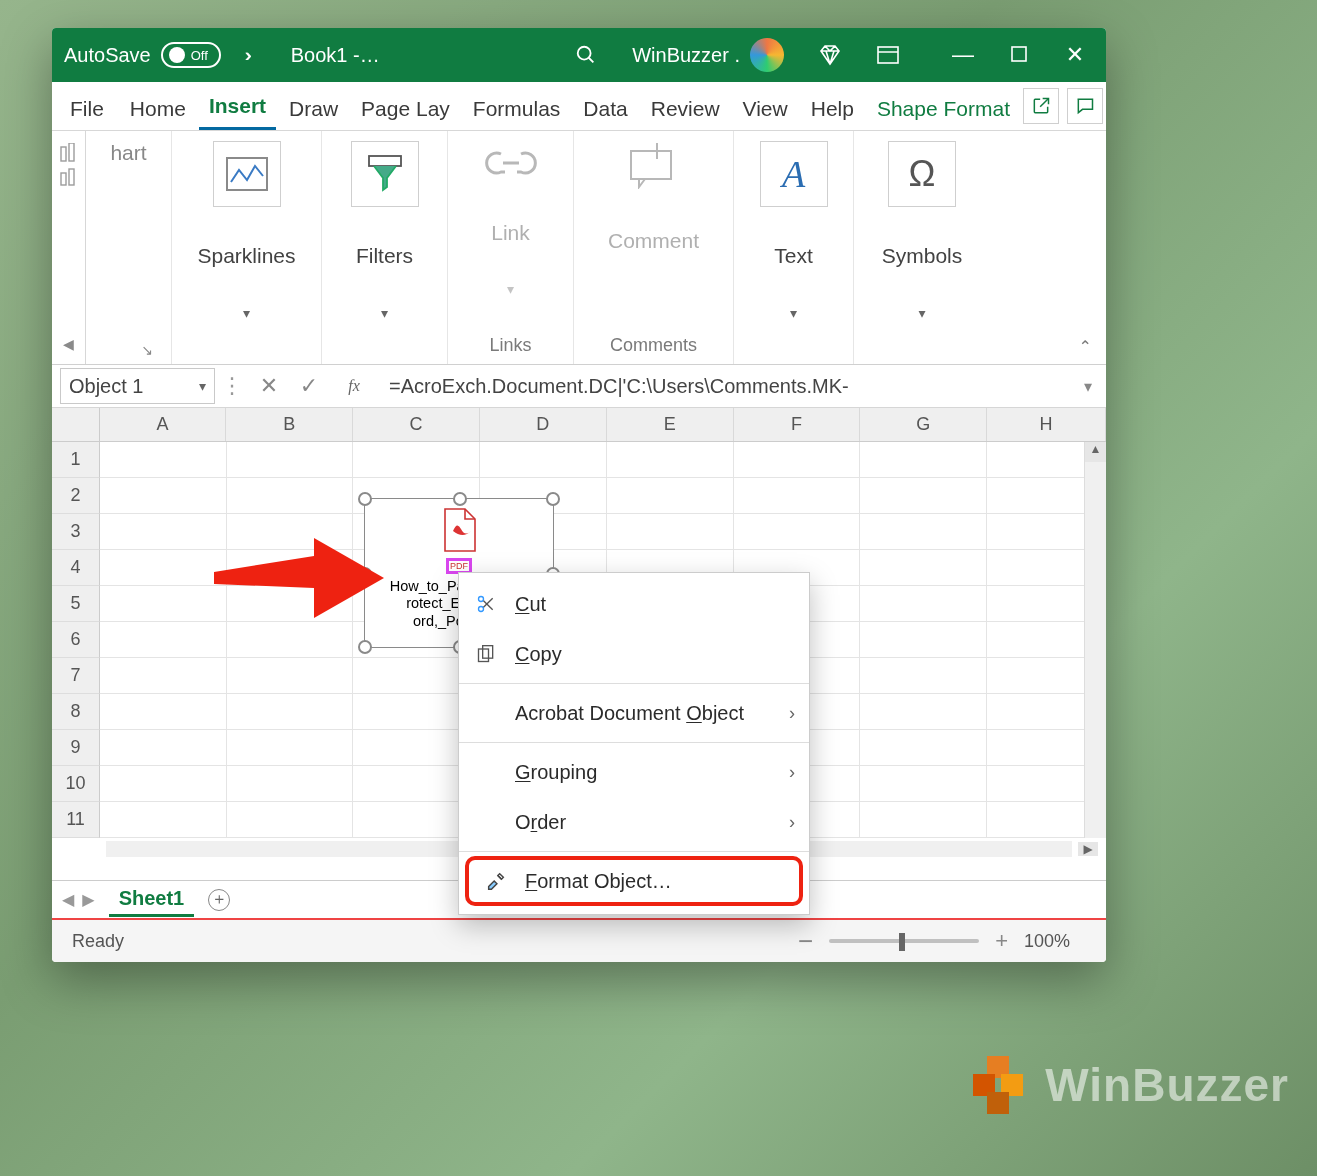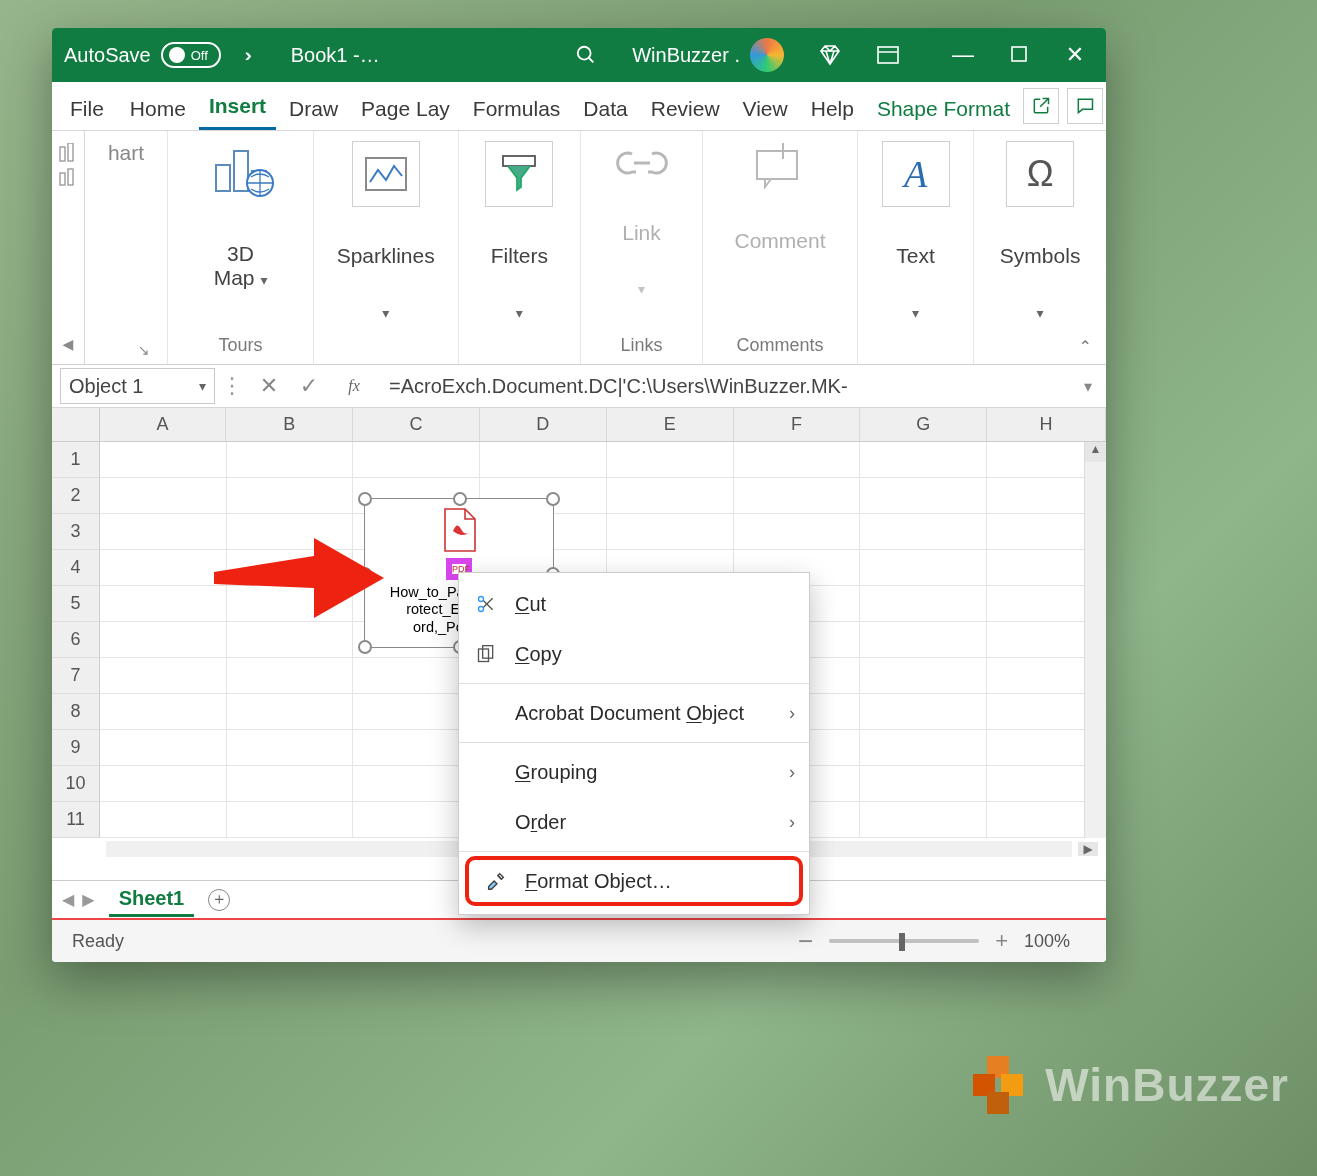--- a/index.html
+++ b/index.html
@@ -226,34 +226,20 @@
       <span style="color:#8a8a8a;font-size:14px;">◀</span>
     </div>
 
     <div class="group" style="width:86px;">
       <span class="sptxt" style="color:#888;">hart</span>
       <span></span>
         <span></span>
       <span style="color:#888;font-size:14px;align-self:flex-end;">↘</span>
     </div>
 
-    <div class="group" style="width:150px;">
-      <svg width="70" height="58" viewBox="0 0 70 58">
-          <g fill="none" stroke="#5b8bbf" stroke-width="2">
-            <rect x="10" y="24" width="14" height="26"></rect>
-            <rect x="28" y="10" width="14" height="40"></rect>
-            <rect x="46" y="30" width="14" height="20"></rect>
-          </g>
-          <circle cx="54" cy="42" r="13" fill="#fff" stroke="#3b7bc4" stroke-width="2"></circle>
-          <path d="M42 42 h24 M54 30 v24 M45 36 q9 -6 18 0 M45 48 q9 6 18 0" fill="none" stroke="#3b7bc4" stroke-width="1.3"></path>
-        </svg>
-      <div class="sptxt" style="white-space:pre; text-align:center;"><span>3D
-Map</span> <span class="dd">▾</span></div>
-      <div class="label">Tours</div>
-    </div>
 
     <div class="group" style="width:150px;">
       <div class="bigbox">
           <svg width="44" height="36" viewBox="0 0 44 36" fill="none" stroke="#3b7bc4" stroke-width="2">
             <rect x="2" y="2" width="40" height="32" stroke="#8a8a8a"></rect>
             <polyline points="6,26 14,14 22,24 30,10 38,20"></polyline>
           </svg>
         </div>
       <div class="sptxt"><span>Sparklines</span></div>
       <div class="dd">▾</div>
@@ -316,21 +302,21 @@
 
   <div class="fxrow">
     <div class="namebox">
       <span>Object 1</span>
       <span style="margin-left:auto" class="dd2">▾</span>
     </div>
     <div class="fxdots">⋮</div>
     <div class="fxbtn">✕</div>
     <div class="fxbtn">✓</div>
     <div class="fxlabel">fx</div>
-    <div class="bar">=AcroExch.Document.DC|'C:\Users\WinBuzzer.MK-</div>
+    <div class="bar">=AcroExch.Document.DC|'C:\Users\Comments.MK-</div>
     <div class="fxdd">▾</div>
   </div>
 
   <div class="gridwrap">
     <div class="colhead" id="colhead">
       <div class="corner"></div>
     <div class="ch" style="width: 128px;">A</div>
         <div class="ch" style="width: 128px;">B</div>
         <div class="ch" style="width: 128px;">C</div>
         <div class="ch" style="width: 128px;">D</div>
@@ -467,21 +453,21 @@
             </div>
           </div>
 
         <div class="obj">
           <div style="text-align:center; padding-top:8px;">
             <svg width="40" height="46" viewBox="0 0 40 46">
                 <path d="M6 2 h20 l10 10 v32 H6 Z" fill="#fff" stroke="#c33" stroke-width="1.6"></path>
                 <path d="M26 2 v10 h10" fill="none" stroke="#c33" stroke-width="1.6"></path>
                 <path d="M14 24 q4 -10 8 -2 q4 8 10 2 q-8 8 -18 0 z" fill="#d33"></path>
               </svg>
-            <div style="font-size:9px;border:6px solid #d946ef;color:#c33;width:26px;margin:1px auto 0;">PDF</div>
+            <div style="font-size:9px;border:3px solid #d946ef;color:#c33;width:26px;margin:1px auto 0;">PDF</div>
           </div>
           <div style="font-size:14.5px; text-align:center; line-height:1.2; padding:4px 2px 0 2px; white-space:pre-line;">How_to_Password_P
 rotect_Excel,_W
 ord,_PowerPo</div>
           <span class="handle" style="left:-7px;top:-7px"></span>
           <span class="handle" style="left:88px;top:-7px"></span>
           <span class="handle" style="right:-7px;top:-7px"></span>
           <span class="handle" style="left:-7px;top:68px"></span>
           <span class="handle" style="right:-7px;top:68px"></span>
           <span class="handle" style="left:-7px;bottom:-7px"></span>

